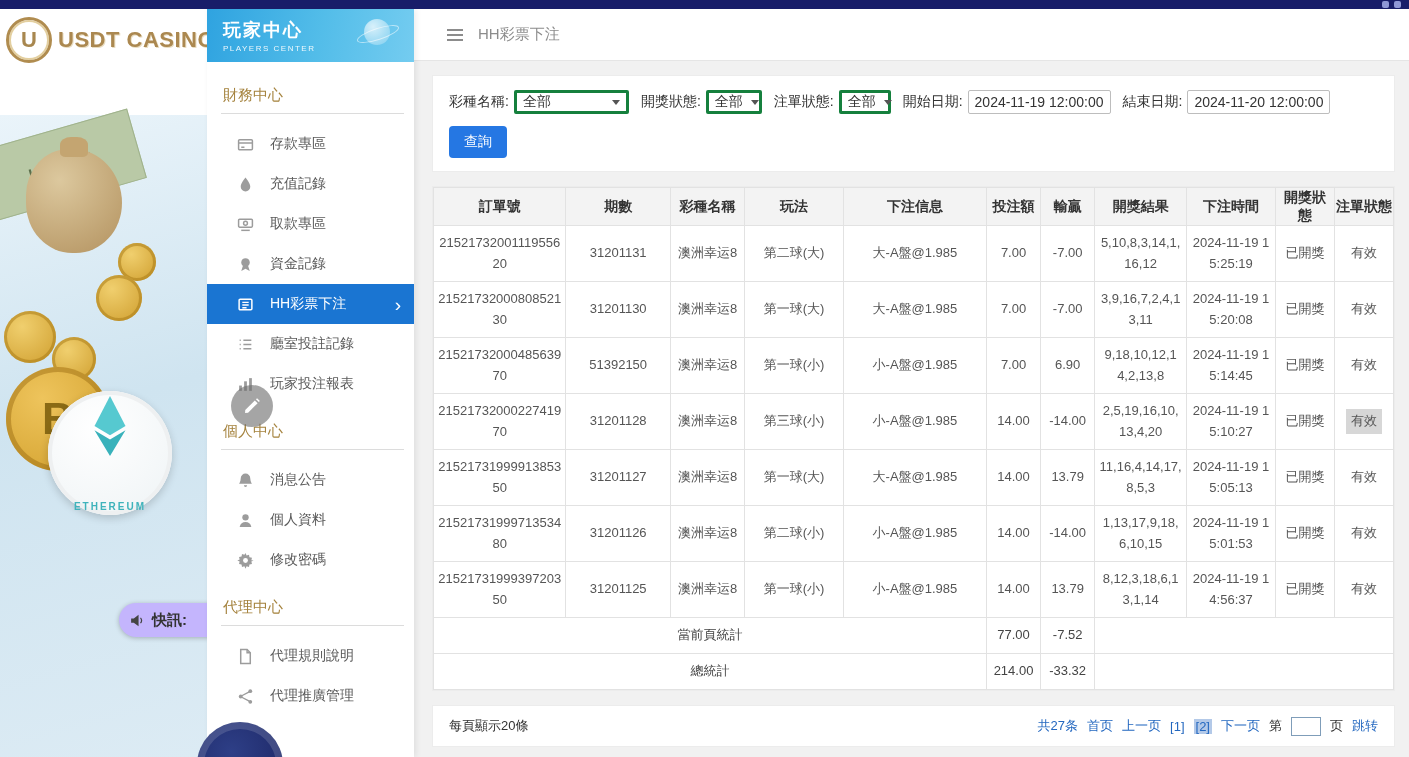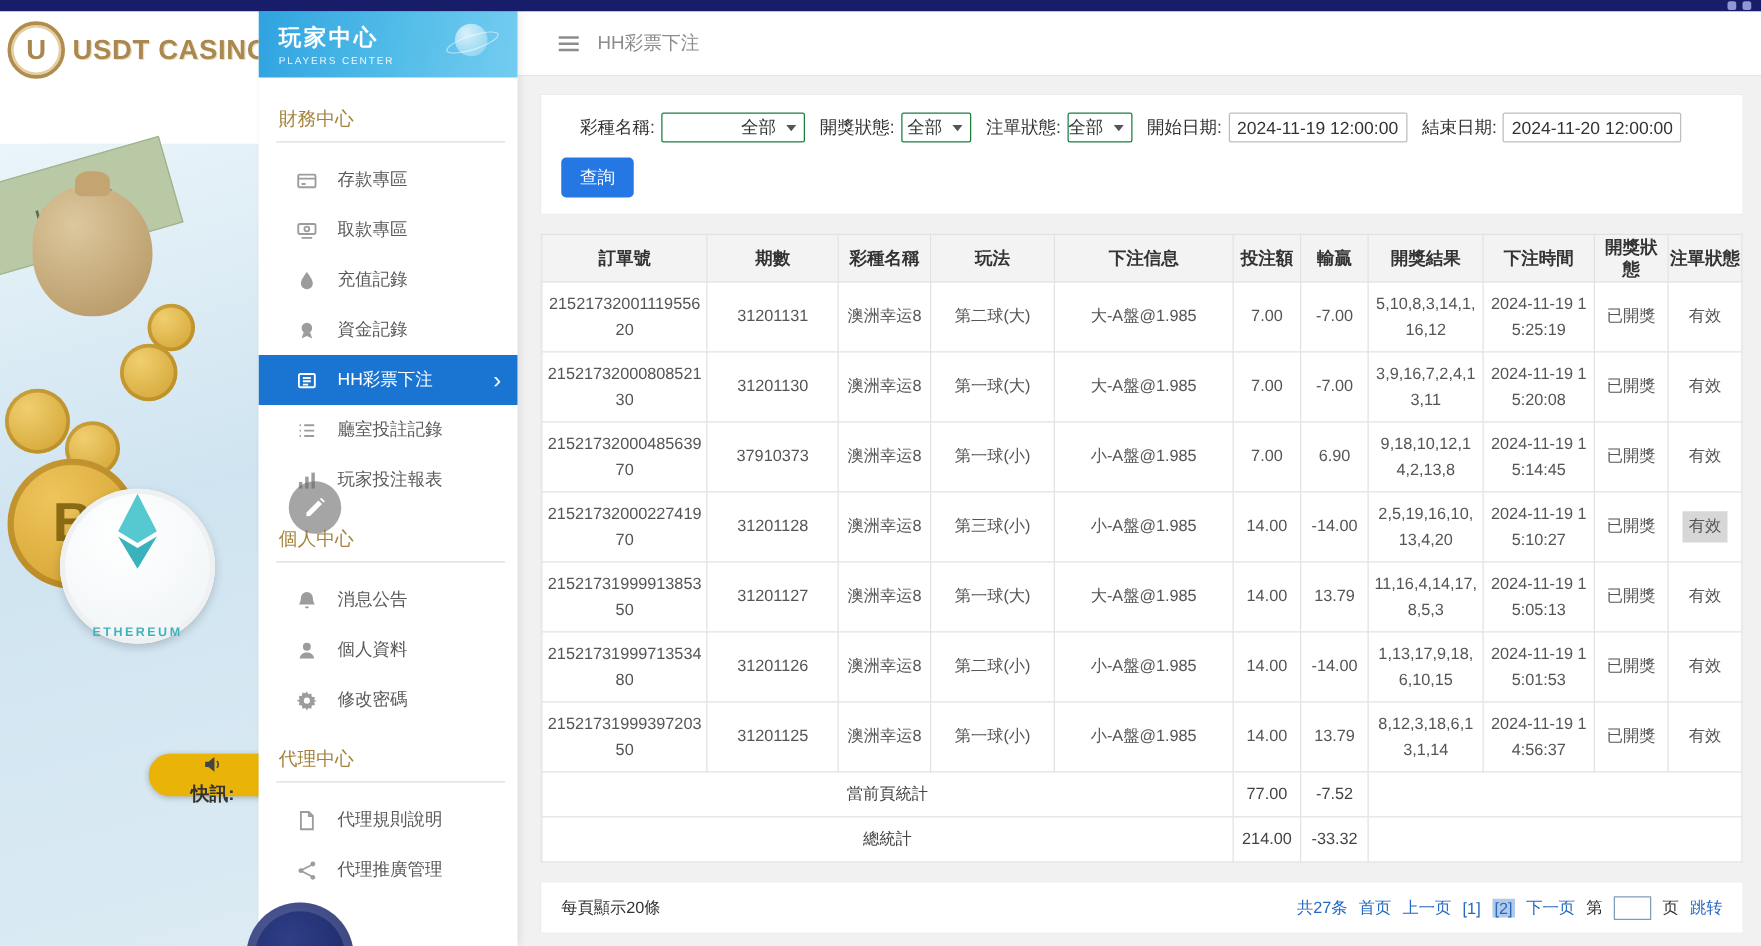--- a/index.html
+++ b/index.html
@@ -17,21 +17,21 @@
   .logo-emblem { width:46px; height:46px; border-radius:50%; border:3px solid #b08c4f; box-shadow:inset 0 0 0 2px #e3cf9f; display:flex; align-items:center; justify-content:center; color:#a8874f; font-weight:bold; font-size:22px; flex:0 0 auto; }
   .logo-text { font-size:22px; font-weight:bold; color:#ab8850; letter-spacing:.5px; margin:10px 0 0 6px; text-shadow:1px 1px 0 #e9ddc2; white-space:nowrap; }
   .photo { position:absolute; top:106px; left:0; right:0; bottom:0; background:linear-gradient(165deg,#eaf4fa 0%,#cfe4f0 45%,#dcebf4 100%); }
   .bill { position:absolute; left:-18px; top:14px; width:158px; height:72px; background:#b9c9a6; border:1px solid #9fb28c; transform:rotate(-16deg); display:flex; align-items:center; justify-content:center; color:#5c6f4b; font-weight:bold; letter-spacing:2px; font-size:15px; }
   .bag { position:absolute; left:26px; top:34px; width:96px; height:104px; background:radial-gradient(circle at 35% 30%,#dcc89e,#b3925f); border-radius:46% 54% 50% 50%; }
   .bag::before { content:""; position:absolute; top:-12px; left:34px; width:28px; height:20px; background:#c4a571; border-radius:40% 40% 20% 20%; }
   .coin { position:absolute; border-radius:50%; background:radial-gradient(circle at 35% 30%,#f0cf6e,#cf9e2e); box-shadow:inset 0 0 0 3px rgba(165,120,20,.5); }
   .btc { position:absolute; left:6px; top:252px; width:104px; height:104px; border-radius:50%; background:radial-gradient(circle at 35% 30%,#eec45c,#d19f2b); box-shadow:inset 0 0 0 5px rgba(150,105,15,.45); display:flex; align-items:center; justify-content:center; color:#8a6a15; font-weight:bold; font-size:44px; }
   .eth { position:absolute; left:48px; top:276px; width:124px; height:124px; border-radius:50%; background:radial-gradient(circle at 40% 30%,#ffffff,#eef3f5); box-shadow:0 3px 8px rgba(0,0,0,.18), inset 0 0 0 4px #eef0f1; display:flex; flex-direction:column; align-items:center; justify-content:center;gap:36px; }
   .eth-label { color:#3fb3bb; font-size:10px; letter-spacing:2px; margin-top:4px; font-weight:bold; }
-  .ticker { position:absolute; left:119px; top:594px; width:92px; height:34px; background:#eab308; border-radius:17px 0 0 17px; box-shadow:0 1px 5px rgba(0,0,0,.25); display:flex; align-items:center; gap:6px; padding-left:10px; z-index:8;flex-direction:column; }
+  .ticker { position:absolute; left:119px; top:594px; width:92px; height:34px; background:#c4b5fd; border-radius:17px 0 0 17px; box-shadow:0 1px 5px rgba(0,0,0,.25); display:flex; align-items:center; gap:6px; padding-left:10px; z-index:8; }
   .ticker-label { font-weight:bold; font-size:15px; color:#333; }
   .chat-circle { position:absolute; left:197px; top:722px; width:86px; height:86px; border-radius:50%; background:radial-gradient(circle at 40% 35%,#2e3f87,#1a2360); box-shadow:inset 0 0 0 7px rgba(255,255,255,.14); z-index:60; }
 
   
   .sidebar { position:absolute; left:207px; top:9px; width:207px; bottom:0; background:#fff; z-index:20; box-shadow:2px 0 6px rgba(0,0,0,.08); }
   .sb-header { height:53px; background:linear-gradient(100deg,#2fa3e0,#53bde9 55%,#74ccf0); color:#fff; padding:9px 0 0 16px; position:relative; overflow:hidden; }
   .sb-title { font-size:18px; font-weight:bold; letter-spacing:2px; }
   .sb-sub { font-size:8px; letter-spacing:1.5px; color:rgba(255,255,255,.9); margin-top:2px; }
   .planet { position:absolute; right:24px; top:10px; width:26px; height:26px; border-radius:50%; background:radial-gradient(circle at 35% 30%,rgba(255,255,255,.75),rgba(255,255,255,.15)); }
   .planet::after { content:""; position:absolute; left:-8px; top:9px; width:42px; height:10px; border:1.5px solid rgba(255,255,255,.55); border-radius:50%; transform:rotate(-18deg); }
@@ -48,22 +48,22 @@
 
   
   .main { position:absolute; left:414px; top:9px; right:0; bottom:0; background:#f1f1f1; overflow:hidden; }
   .main-header { height:52px; background:#fff; border-bottom:1px solid #e5e5e5; display:flex; align-items:center; gap:14px; padding-left:32px; color:#8c8c8c; font-size:15px; }
   .burger { width:18px; height:14px; display:inline-flex; }
   .card { margin:14px 14px 0 18px; background:#fff; border:1px solid #ececec; }
 
   .filter-card { padding:14px 16px 13px; }
   .f-row { display:flex; align-items:center; font-size:14px; color:#333; white-space:nowrap; }
   .f-label { margin:0 5px 0 12px; }
-  .f-label.first { margin-left:15px; }
-  .select { display:inline-flex; align-items:center; justify-content:flex-end; height:24px; border:1px solid #15803d; border-radius:2px; background:#fff; padding:0 6px; cursor:pointer; }
+  .f-label.first { margin-left:0; }
+  .select { display:inline-flex; align-items:center; justify-content:space-between; height:24px; border:3px solid #15803d; border-radius:2px; background:#fff; padding:0 6px; cursor:pointer; }
   .select .caret { width:0; height:0; border-left:4px solid transparent; border-right:4px solid transparent; border-top:5px solid #555; margin-left:8px; }
   .w115 { width:115px; } .w56 { width:56px; } .w52 { width:52px; }
   .f-input { height:24px; border:1px solid #bdbdbd; border-radius:2px; padding:0 6px; font-size:14px; color:#333; width:143px; font-family:inherit; }
   .btn-primary { margin-top:12px; background:#2577e3; color:#fff; border:none; border-radius:4px; padding:7px 15px; font-size:14px; cursor:pointer; font-family:inherit; }
 
   table.bet-table { width:100%; border-collapse:collapse; table-layout:fixed; }
   .bet-table th, .bet-table td { border:1px solid #e2e2e2; text-align:center; }
   .bet-table th { background:#f3f3f3; height:38px; font-size:14px; color:#333; padding:0 1px; }
   .bet-table td { height:56px; font-size:13px; color:#555; padding:2px 4px; word-break:break-all; line-height:1.55; }
   .bet-table th:nth-child(1){width:13.7%} .bet-table th:nth-child(2){width:10.8%}
@@ -138,35 +138,35 @@
         <span class="sb-ico">
           <svg viewBox="0 0 16 16" fill="none" stroke="currentColor" stroke-width="1.4">
             <rect x="1.5" y="3.5" width="13" height="9.5" rx="1"></rect>
             <path d="M1.5 6.5h13M4 10.5h3"></path>
           </svg>
         </span>
         <span>存款專區</span>
       </div>
       <div class="sb-item">
         <span class="sb-ico">
+          <svg viewBox="0 0 16 16" fill="currentColor">
+            <path d="M8 1.5C8 1.5 3.5 7 3.5 10a4.5 4.5 0 0 0 9 0C12.5 7 8 1.5 8 1.5z"></path>
+          </svg>
+        </span>
+        <span>充值記錄</span>
+      </div>
+      <div class="sb-item">
+        <span class="sb-ico">
           <svg viewBox="0 0 16 16" fill="none" stroke="currentColor" stroke-width="1.4">
             <rect x="1.5" y="3" width="13" height="7.5" rx="1"></rect>
             <circle cx="8" cy="6.8" r="1.8"></circle>
             <path d="M4 13.5h8"></path>
           </svg>
         </span>
         <span>取款專區</span>
-      </div>
-      <div class="sb-item">
-        <span class="sb-ico">
-          <svg viewBox="0 0 16 16" fill="currentColor">
-            <path d="M8 1.5C8 1.5 3.5 7 3.5 10a4.5 4.5 0 0 0 9 0C12.5 7 8 1.5 8 1.5z"></path>
-          </svg>
-        </span>
-        <span>充值記錄</span>
       </div>
       <div class="sb-item">
         <span class="sb-ico">
           <svg viewBox="0 0 16 16" fill="currentColor">
             <circle cx="8" cy="6" r="4"></circle>
             <path d="M5.5 9.5 4 14l4-2 4 2-1.5-4.5z"></path>
           </svg>
         </span>
         <span>資金記錄</span>
       </div>
@@ -332,21 +332,21 @@
             <td>大-A盤@1.985</td>
             <td>7.00</td>
             <td>-7.00</td>
             <td>3,9,16,7,2,4,13,11</td>
             <td>2024-11-19 15:20:08</td>
             <td>已開獎</td>
             <td>有效</td>
           </tr>
           <tr>
             <td>2152173200048563970</td>
-            <td>37910373</td>
+            <td>51392150</td>
             <td>澳洲幸运8</td>
             <td>第一球(小)</td>
             <td>小-A盤@1.985</td>
             <td>7.00</td>
             <td>6.90</td>
             <td>9,18,10,12,14,2,13,8</td>
             <td>2024-11-19 15:14:45</td>
             <td>已開獎</td>
             <td>有效</td>
           </tr>

